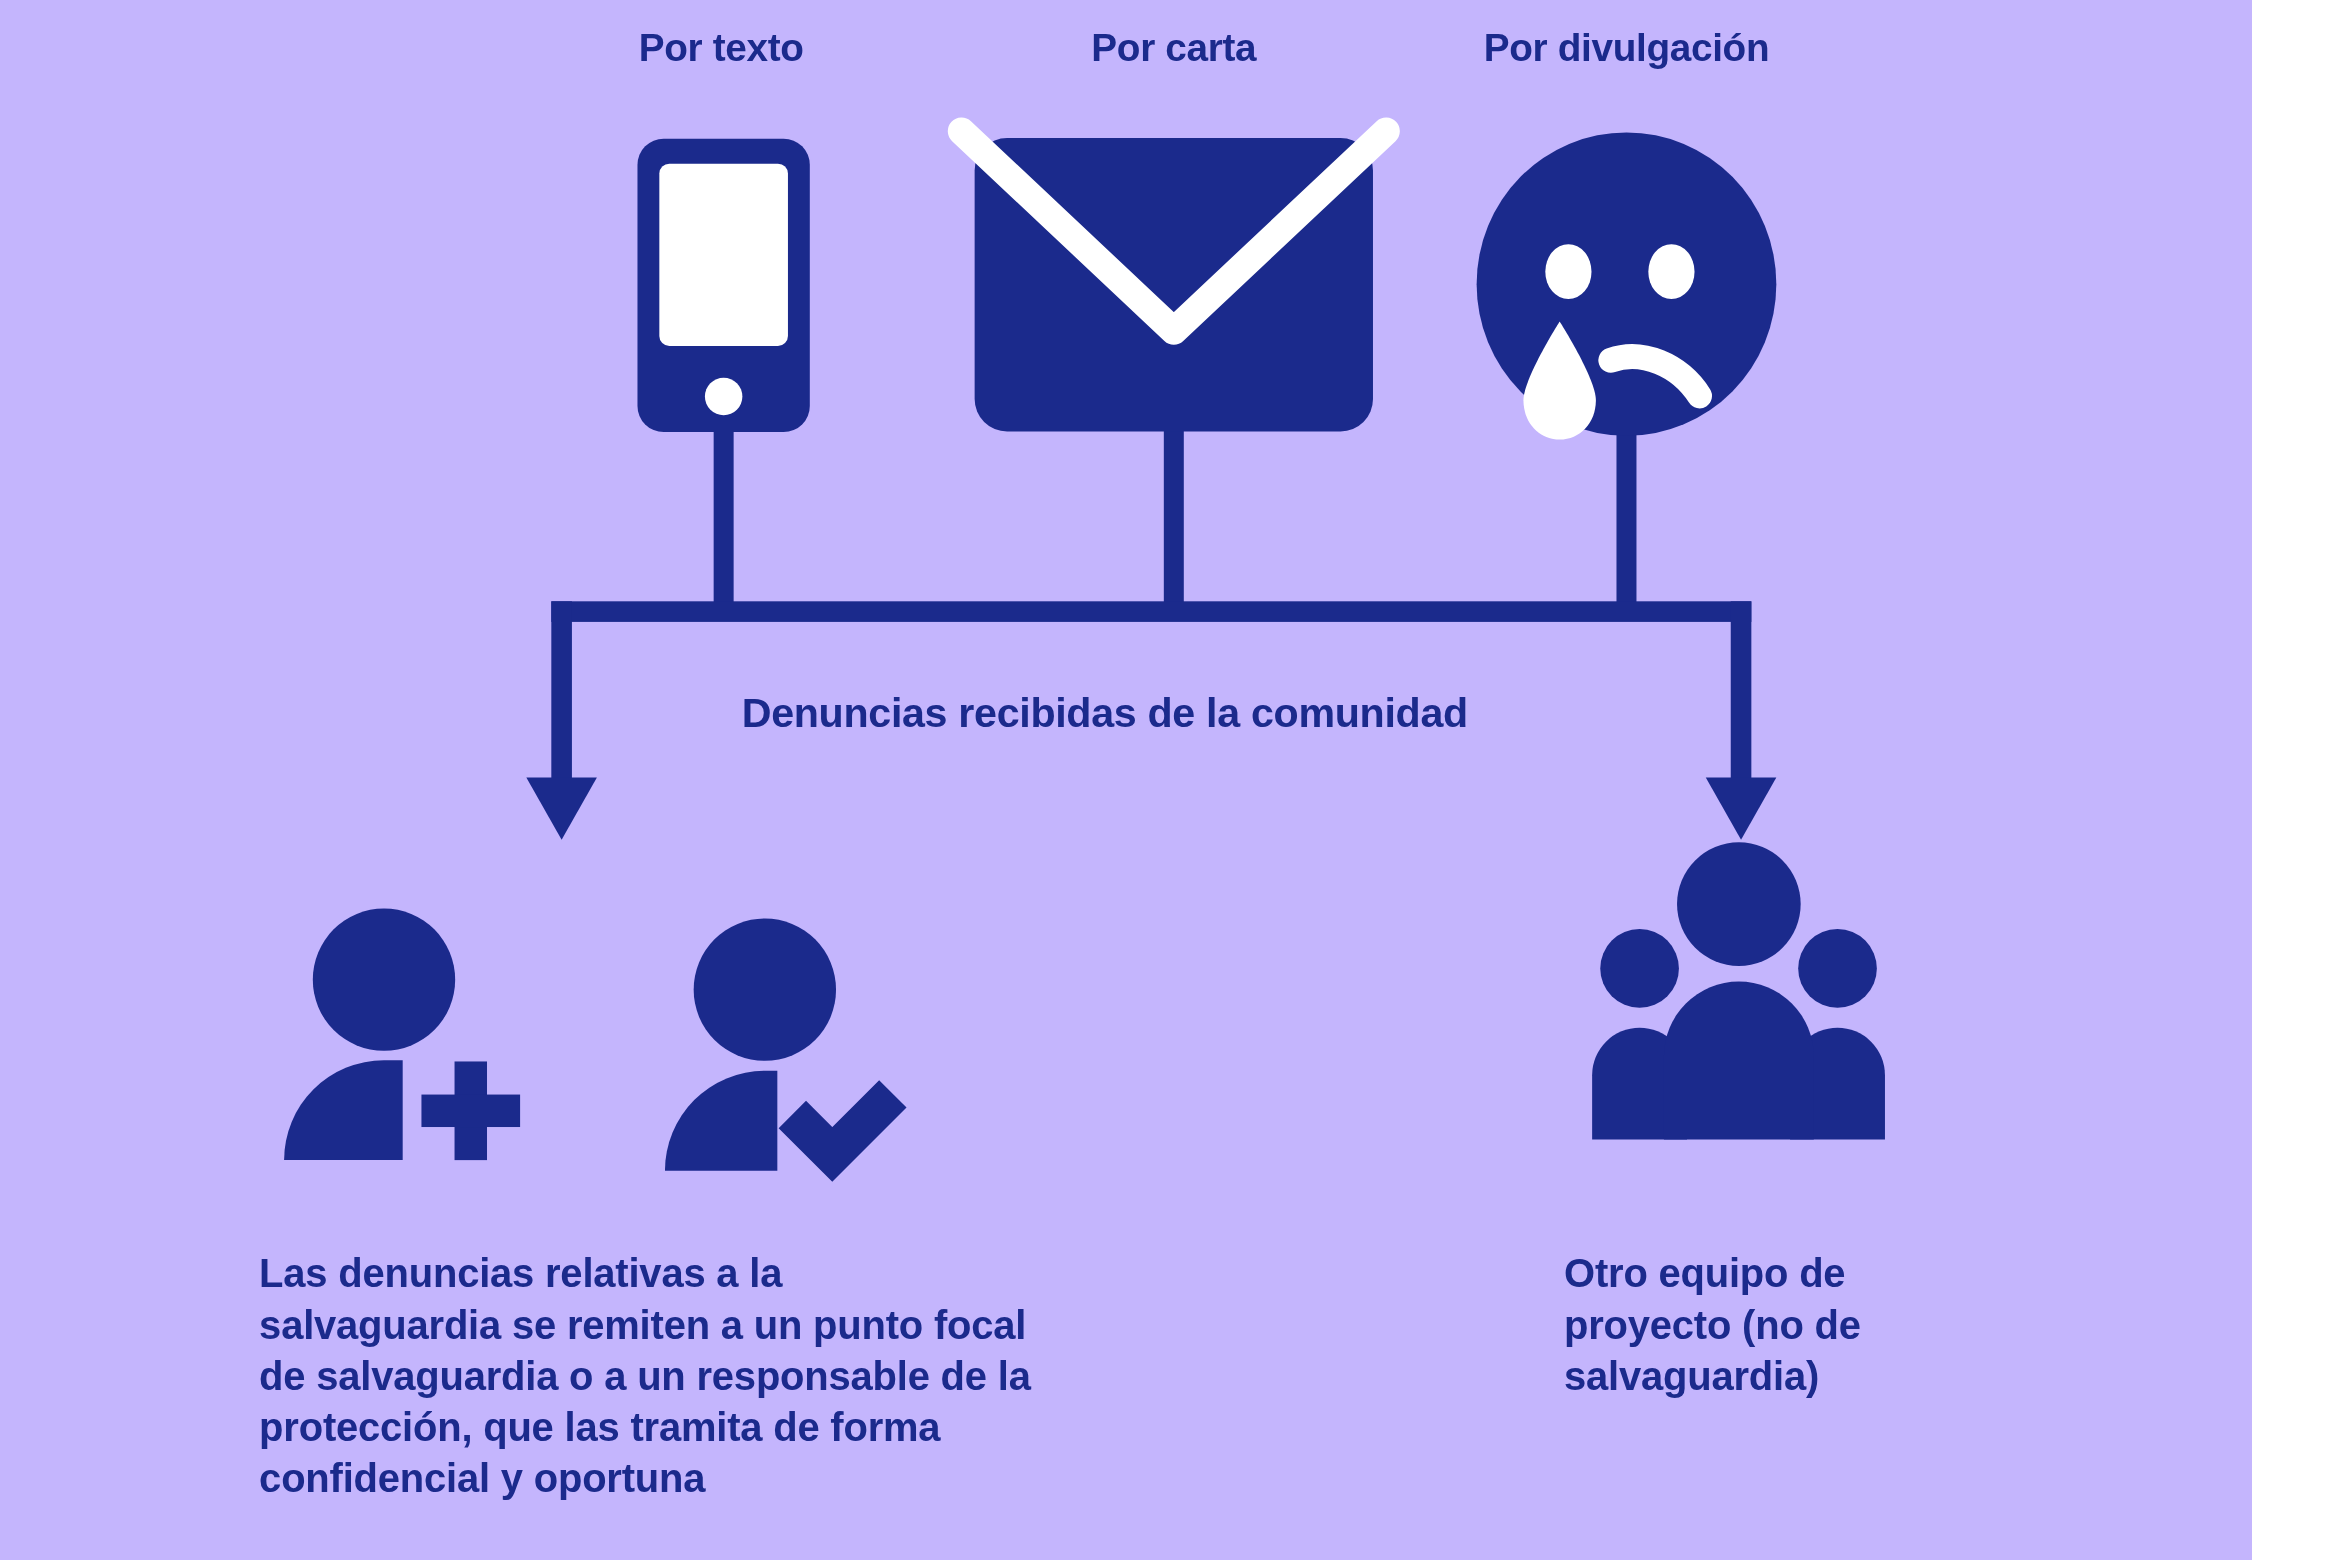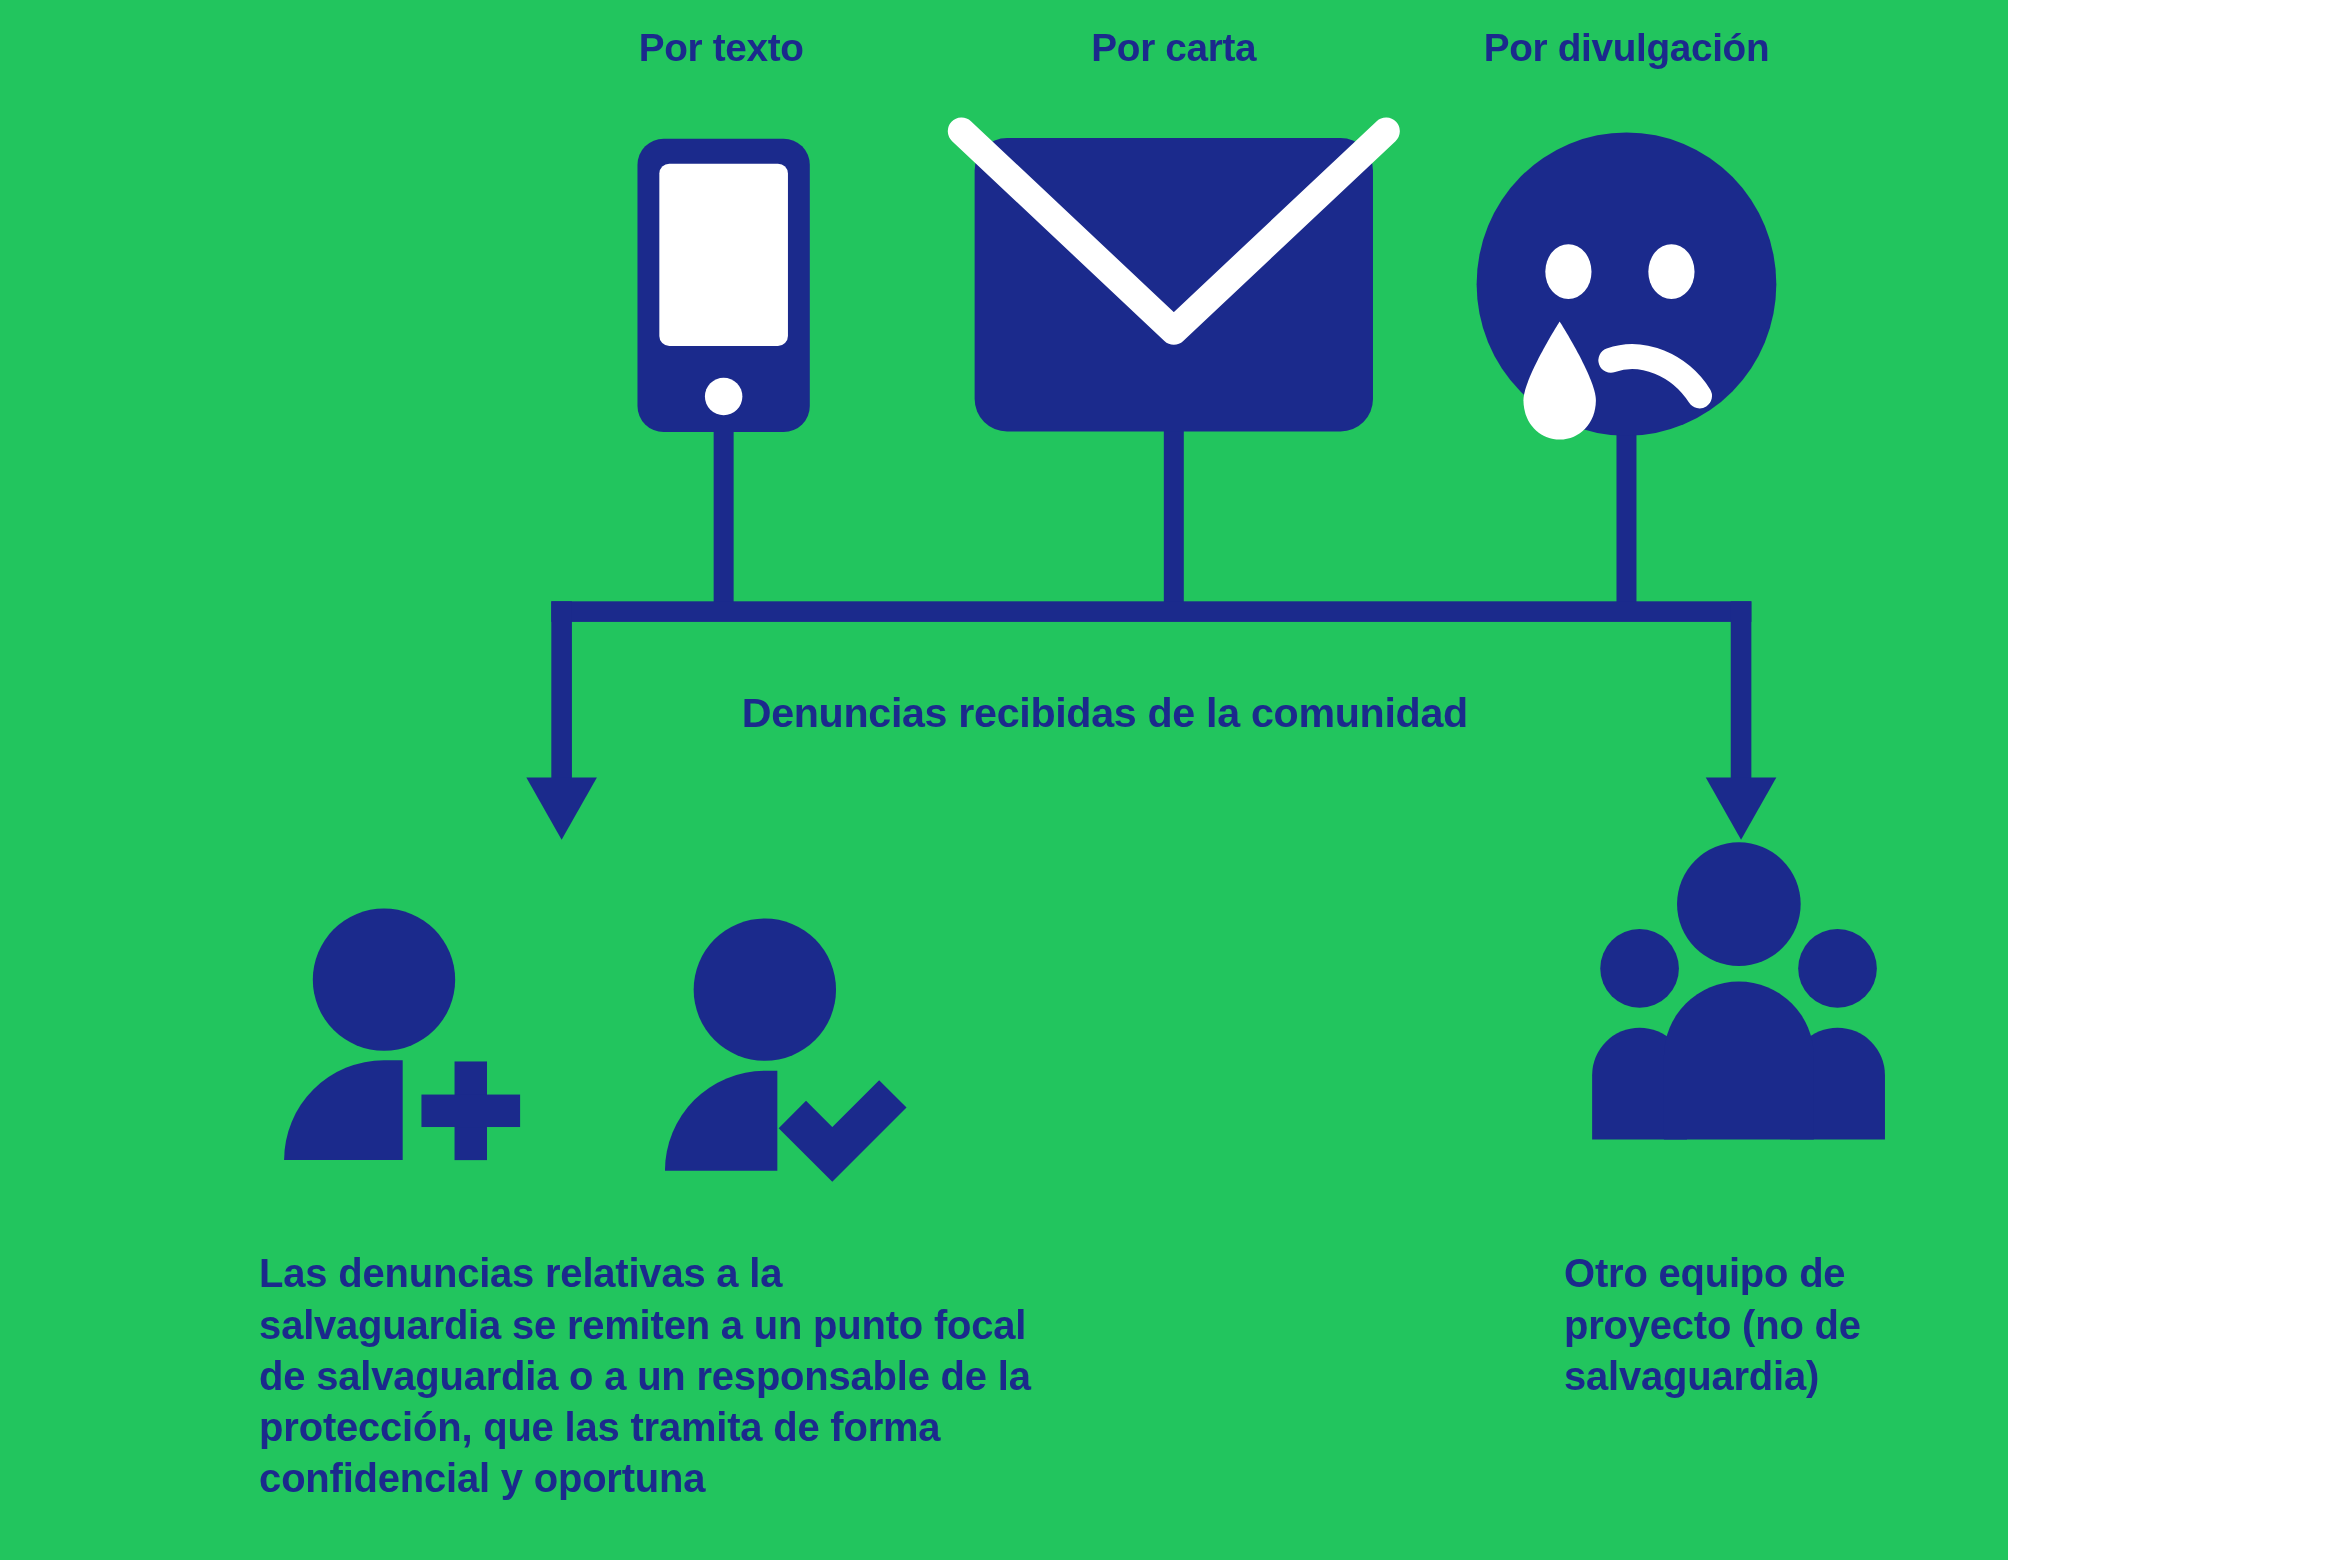--- a/index.html
+++ b/index.html
@@ -8,23 +8,23 @@
     background: #ffffff;
   }
   body {
     width: 2342px;
     height: 1561px;
     font-family: "Liberation Sans", sans-serif;
     overflow: hidden;
   }
   #stage {
     position: relative;
-    width: 2008px;
+    width: 2252px;
     height: 1561px;
-    background: #22c55e;
+    background: #c4b5fd;
   }
   #diagram {
     position: absolute;
     top: 0;
     left: 0;
     width: 2342px;
     height: 1561px;
     display: block;
   }
   .hdr-label {

